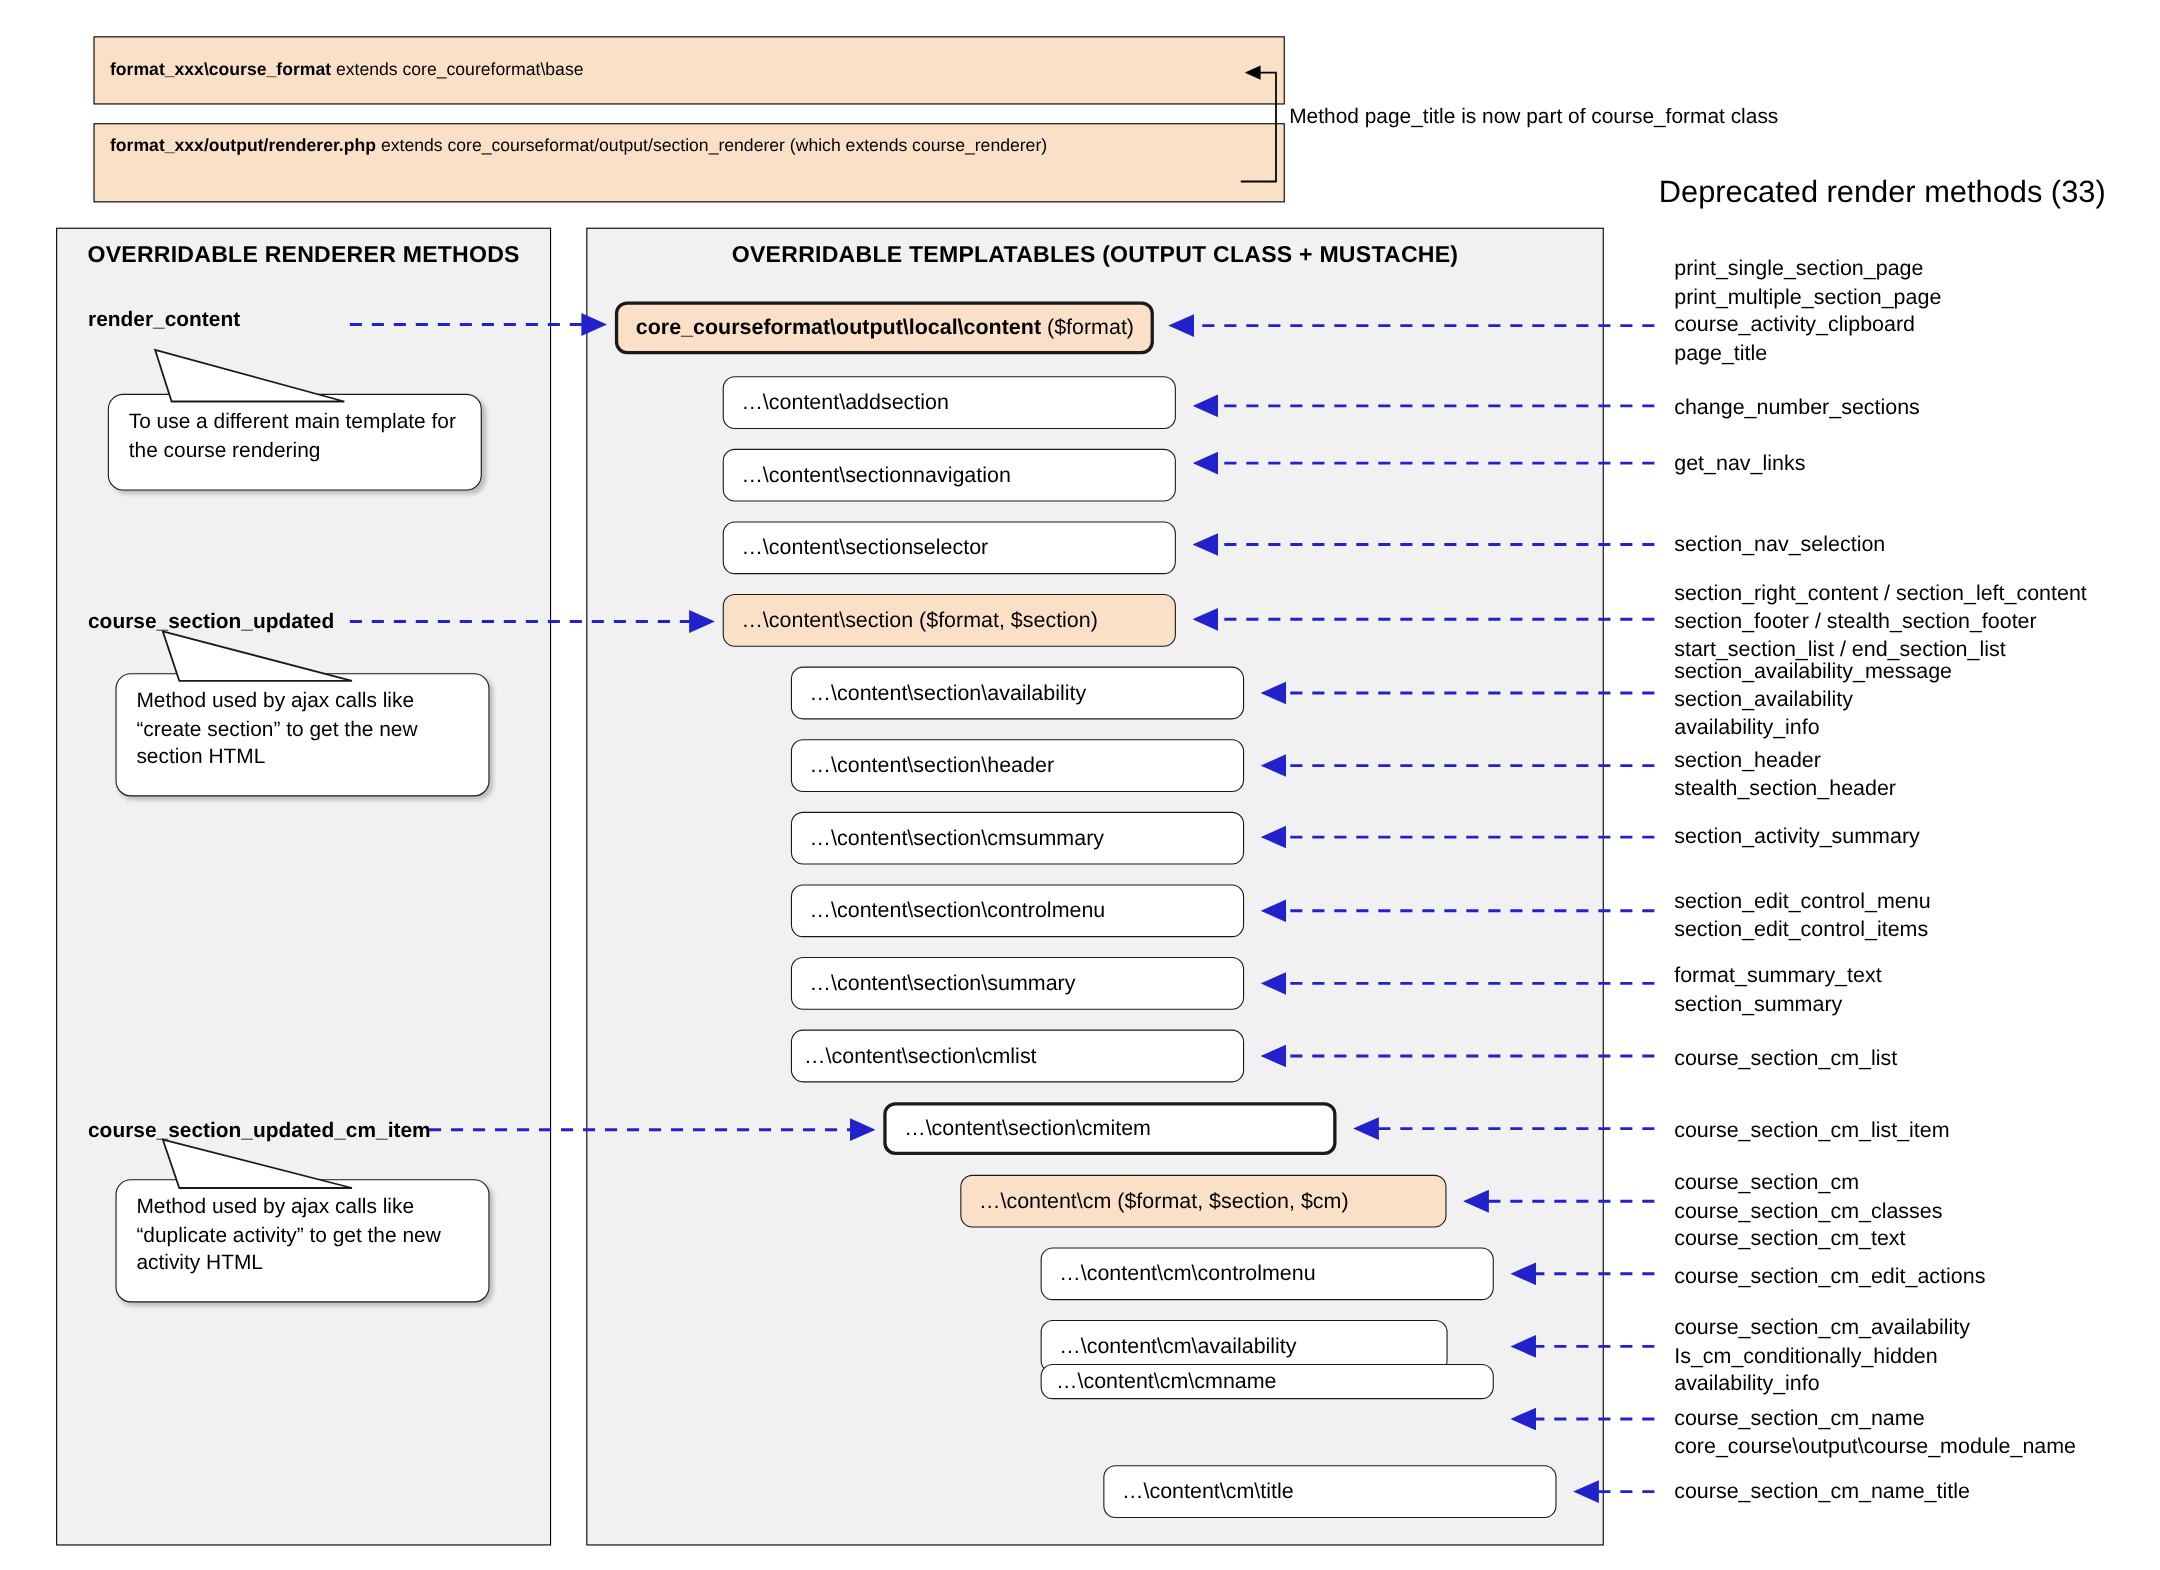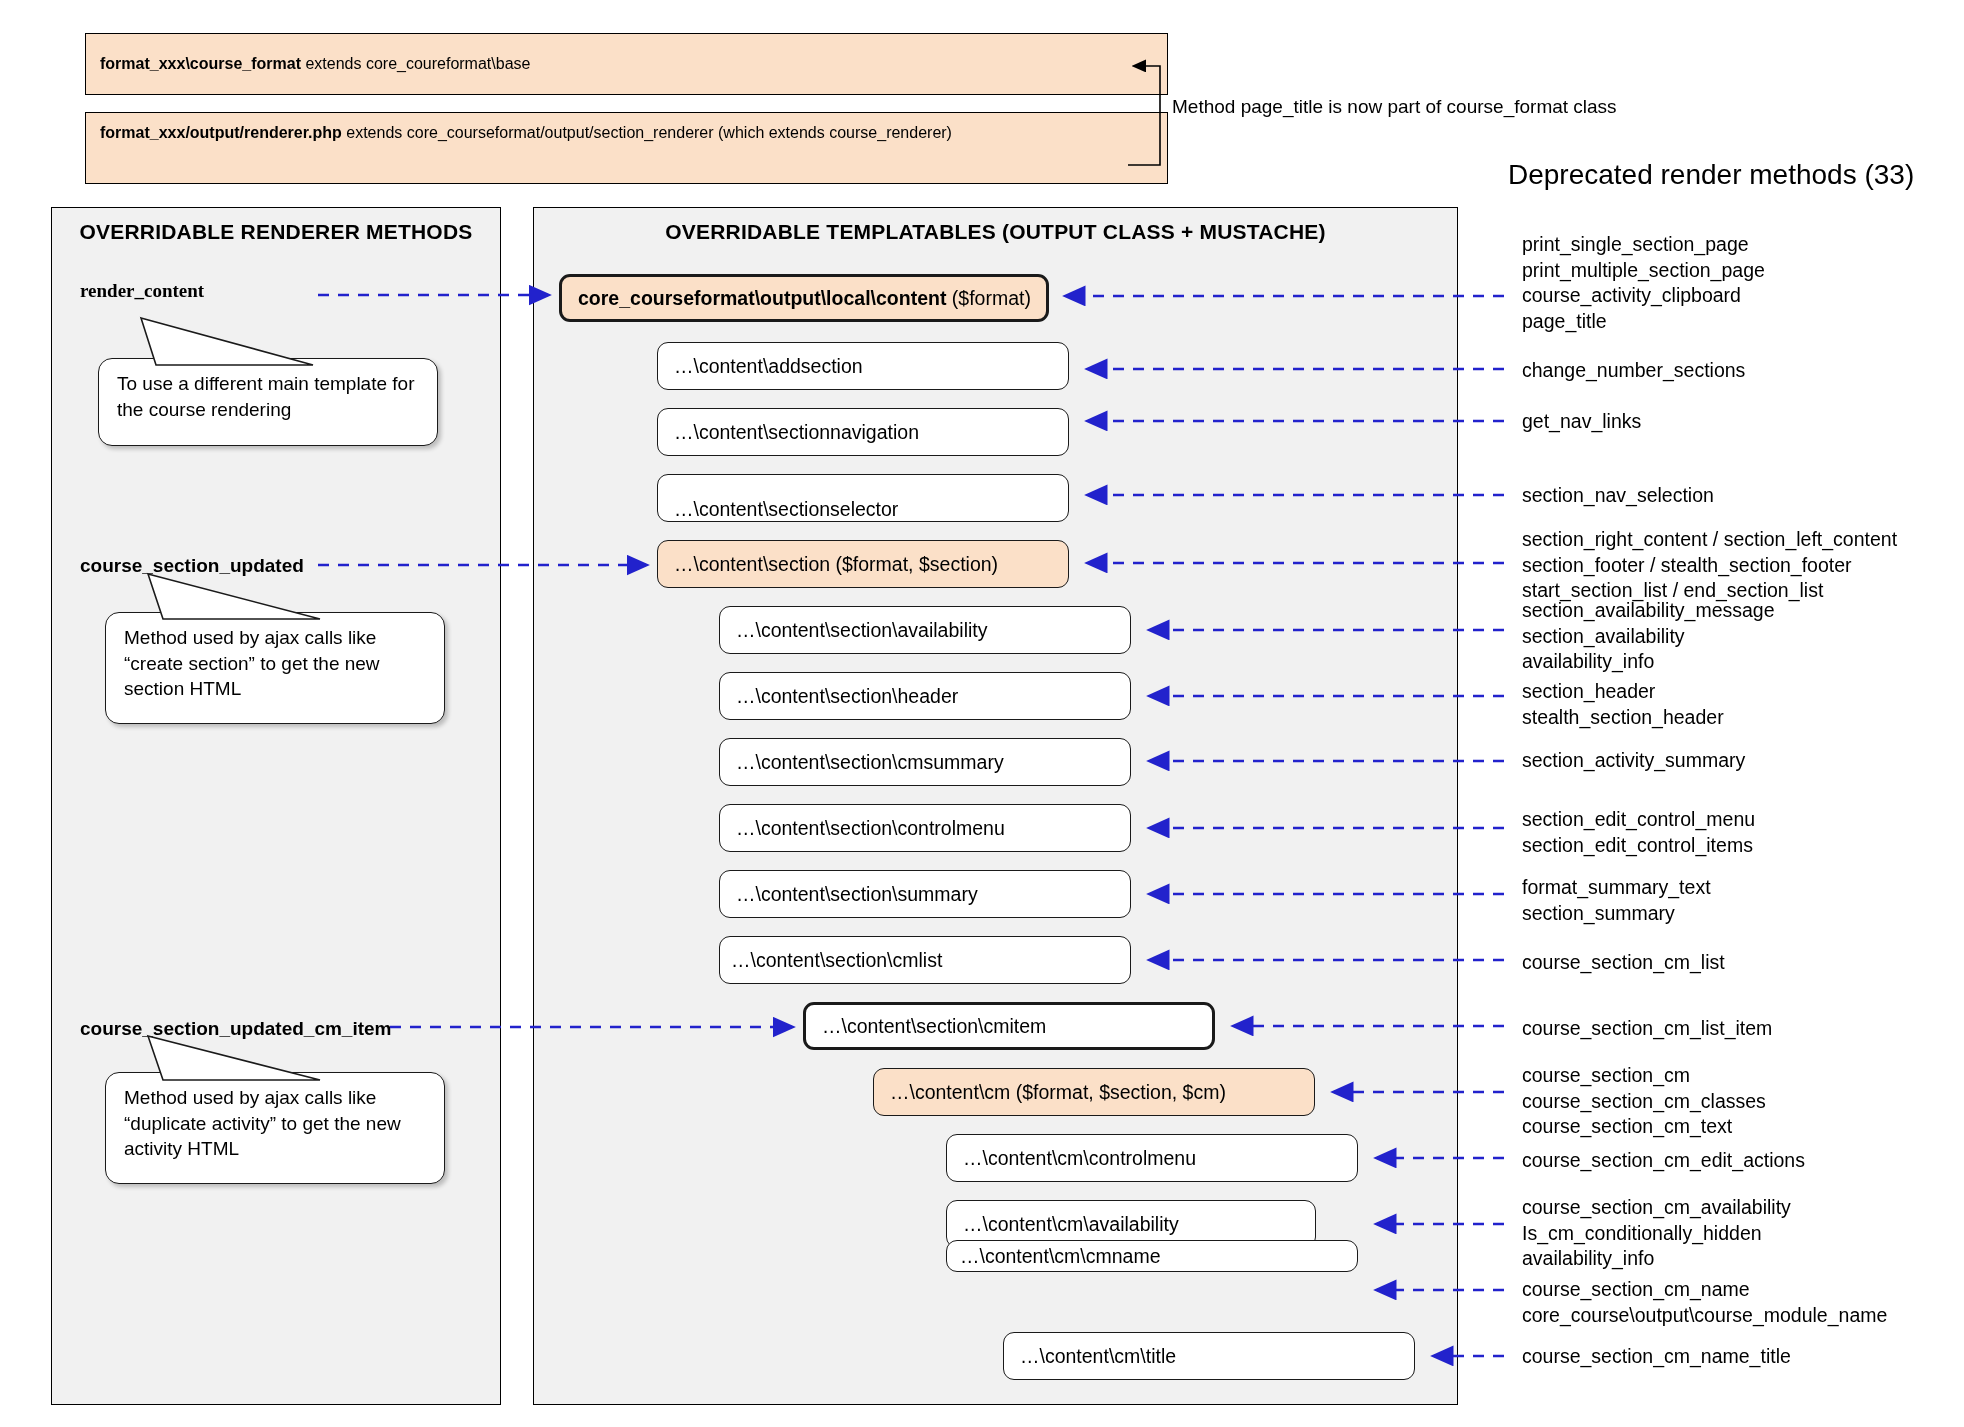--- a/index.html
+++ b/index.html
@@ -69,21 +69,21 @@
   <span style="display:block;"><b>format_xxx/output/renderer.php</b><span> extends core_courseformat/output/section_renderer (which extends course_renderer)</span></span>
 </div>
 
 <div class="abs note-text" style="left:1172px;top:96px;width:560px;">Method page_title is now part of course_format class</div>
 
 <div class="abs deprecated-title" style="left:1508px;top:159px;width:440px;">Deprecated render methods (33)</div>
 
 <div class="abs panel" style="left:51px;top:207px;width:450px;height:1198px;"></div>
 <div class="abs panel-title" style="left:51px;top:220px;width:450px;">OVERRIDABLE RENDERER METHODS</div>
 
-<div class="abs method-label" style="left:80px;top:280px;font-family:Liberation Serif, serif;">render_content</div>
+<div class="abs method-label" style="left:80px;top:280px;">render_content</div>
 <div class="abs method-label" style="left:80px;top:555px;">course_section_updated</div>
 <div class="abs method-label" style="left:80px;top:1018px;">course_section_updated_cm_item</div>
 
 <div class="abs callout" style="left:98px;top:358px;width:340px;height:88px;">
   <div>To use a different main template for</div>
   <div>the course rendering</div>
 </div>
 
 <div class="abs callout" style="left:105px;top:612px;width:340px;height:112px;">
   <div>Method used by ajax calls like</div>
@@ -105,21 +105,21 @@
 </div>
 
 <div class="abs tbox" style="left:657px;top:342px;width:412px;height:48px;">
   <span>…\content\addsection</span>
 </div>
 
 <div class="abs tbox" style="left:657px;top:408px;width:412px;height:48px;">
   <span>…\content\sectionnavigation</span>
 </div>
 
-<div class="abs tbox" style="left:657px;top:474px;width:412px;height:48px;align-items:flex-end;">
+<div class="abs tbox" style="left:657px;top:474px;width:412px;height:48px;">
   <span>…\content\sectionselector</span>
 </div>
 
 <div class="abs tbox hl" style="left:657px;top:540px;width:412px;height:48px;">
   <span>…\content\section ($format, $section)</span>
 </div>
 
 <div class="abs tbox" style="left:719px;top:606px;width:412px;height:48px;">
   <span>…\content\section\availability</span>
 </div>

